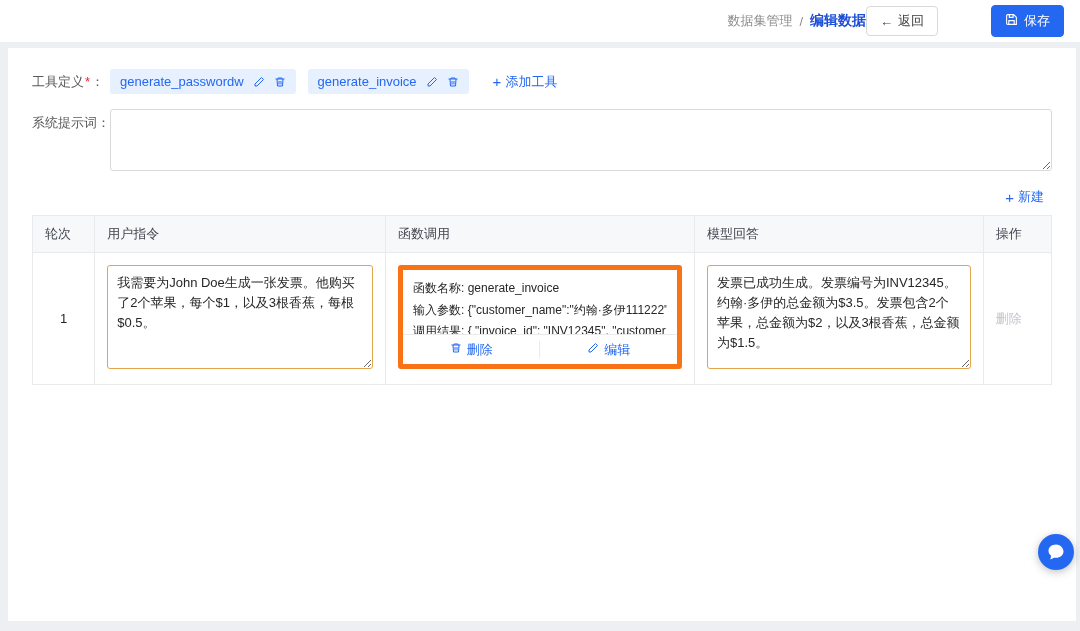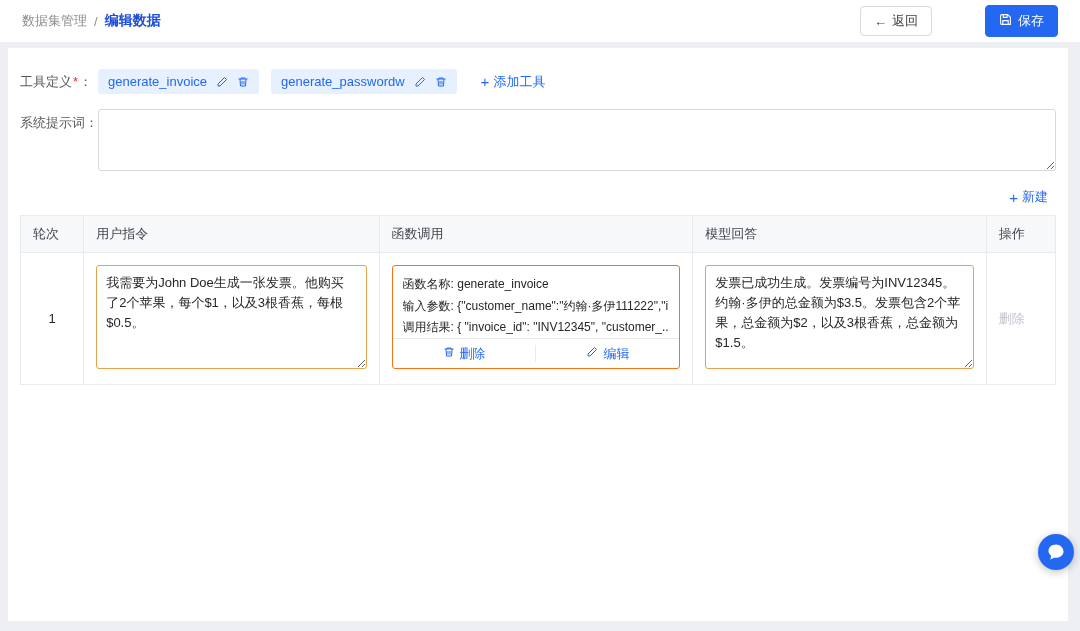--- a/index.html
+++ b/index.html
@@ -1,31 +1,31 @@
 <!DOCTYPE html>
 <html><head>
 <meta charset="utf-8">
 <style>
   * { box-sizing: border-box; }
   html,body { margin:0; padding:0; }
   body { font-family:"Liberation Sans","DejaVu Sans",sans-serif; }
   .page { width:1080px; height:631px; background:#edeff3; overflow:hidden; position:relative; }
 
   
-  .topbar { height:42px; background:#fff; display:flex; align-items:center; justify-content:space-between; padding:0 22px; }
+  .topbar { height:42px; background:#fff; display:flex; align-items:center; justify-content:flex-end; padding:0 16px; }
   .breadcrumb { display:flex; align-items:center; }
   .bc-parent { color:#8c8c8c; font-size:13px; cursor:pointer; }
   .bc-sep { color:#8c8c8c; font-size:13px; margin:0 7px; }
   .bc-current { color:#1d4ed8; font-size:14px; font-weight:bold; }
   .header-actions { display:flex; align-items:center; gap:10px; }
   .btn-back { background:#fff; border:1px solid #d9d9d9; border-radius:4px; padding:5px 13px; font-size:13px; color:#404040; display:inline-flex; align-items:center; gap:5px; cursor:pointer; font-family:inherit; }
   .btn-save { background:#2468f2; border:1px solid #2468f2; border-radius:4px; padding:6px 13px; font-size:13px; color:#fff; display:inline-flex; align-items:center; gap:6px; cursor:pointer; font-family:inherit;margin-left:43px; }
 
   
-  .card { background:#fff; margin:6px 12px 10px 8px; height:573px; padding:20px 12px; position:relative; }
+  .card { background:#fff; margin:6px 4px 10px 8px; height:573px; padding:20px 24px; position:relative; }
 
   .form-row { display:flex; align-items:flex-start; margin-bottom:15px; }
   .form-label { flex:none; width:78px; font-size:13px; color:#595959; padding-top:5px; }
   .req { color:#f5222d; margin:0 1px; }
 
   .chips { display:flex; align-items:center; flex-wrap:wrap; gap:12px; padding-top:1px; }
   .chip { display:inline-flex; align-items:center; gap:9px; background:#e7f0fe; color:#2468f2; border-radius:3px; padding:5px 10px; font-size:13px; }
   .chip .ic { display:inline-flex; cursor:pointer; color:#2468f2; }
   .add-link { display:inline-flex; align-items:center; gap:4px; color:#2468f2; font-size:13px; background:none; border:none; cursor:pointer; font-family:inherit; margin-left:6px; }
   .plus { font-size:15px; line-height:1; }
@@ -40,21 +40,21 @@
 
   table.grid { width:100%; border-collapse:collapse; table-layout:fixed;border-radius:9px; }
   .grid th, .grid td { border:1px solid #e9eaec; }
   .grid th { background:#f7f8fa; text-align:left; font-weight:normal; font-size:13px; color:#41464f; padding:9px 12px; }
   .grid td { padding:12px; vertical-align:top; font-size:13px; color:#262626; }
   td.cell-round { text-align:center; vertical-align:middle; }
   td.cell-op { vertical-align:middle; }
 
   .ta-orange { width:100%; height:104px; border:1px solid #e2a44d; border-radius:3px; padding:7px 9px; font-size:13px; line-height:1.55; color:#262626; font-family:inherit; resize:both; outline:none; }
 
-  .fc-box { border:1px solid #f97316; border-radius:3px; height:104px; display:flex; flex-direction:column; overflow:hidden; }
+  .fc-box { border:5px solid #f97316; border-radius:3px; height:104px; display:flex; flex-direction:column; overflow:hidden; }
   .fc-lines { flex:1; padding:8px 10px 2px 10px; font-size:12px; line-height:1.8; color:#262626; overflow:hidden; }
   .fc-line { white-space:nowrap; overflow:hidden; }
   .fc-footer { flex:none; height:30px; border-top:1px solid #e9eaec; display:flex; align-items:stretch; }
   .fc-btn { flex:1; display:flex; align-items:center; justify-content:center; gap:5px; background:none; border:none; color:#2468f2; font-size:13px; cursor:pointer; font-family:inherit; }
   .fc-div { width:1px; background:#e9eaec; margin:6px 0; }
 
   .op-delete { color:#bfc4cc; font-size:13px; cursor:pointer; }
 
   .chat-fab { position:absolute; right:6px; bottom:61px; width:36px; height:36px; border-radius:50%; background:#2468f2; display:flex; align-items:center; justify-content:center; box-shadow:0 2px 8px rgba(0,0,0,0.25); cursor:pointer; }
 </style>
@@ -88,35 +88,35 @@
 
   <main class="card">
 
     <div class="form-row">
       <div class="form-label">
         <span>工具定义</span><span class="req">*</span><span>：</span>
       </div>
       <div class="chips">
 
         <span class="chip">
+          <span>generate_passwordw</span>
+          <span class="ic">
+            <svg width="12" height="12" viewBox="0 0 24 24" fill="none" stroke="currentColor" stroke-width="2">
+                <path d="M17 3l4 4L8 20H4v-4L17 3z"></path>
+              </svg>
+          </span>
+          <span class="ic">
+            <svg width="12" height="12" viewBox="0 0 24 24" fill="none" stroke="currentColor" stroke-width="2">
+                <path d="M3 6h18M8 6V4h8v2M6 6l1 14h10l1-14M10 10v7M14 10v7"></path>
+              </svg>
+          </span>
+        </span>
+
+        <span class="chip">
           <span>generate_invoice</span>
-          <span class="ic">
-            <svg width="12" height="12" viewBox="0 0 24 24" fill="none" stroke="currentColor" stroke-width="2">
-                <path d="M17 3l4 4L8 20H4v-4L17 3z"></path>
-              </svg>
-          </span>
-          <span class="ic">
-            <svg width="12" height="12" viewBox="0 0 24 24" fill="none" stroke="currentColor" stroke-width="2">
-                <path d="M3 6h18M8 6V4h8v2M6 6l1 14h10l1-14M10 10v7M14 10v7"></path>
-              </svg>
-          </span>
-        </span>
-
-        <span class="chip">
-          <span>generate_passwordw</span>
           <span class="ic">
             <svg width="12" height="12" viewBox="0 0 24 24" fill="none" stroke="currentColor" stroke-width="2">
                 <path d="M17 3l4 4L8 20H4v-4L17 3z"></path>
               </svg>
           </span>
           <span class="ic">
             <svg width="12" height="12" viewBox="0 0 24 24" fill="none" stroke="currentColor" stroke-width="2">
                 <path d="M3 6h18M8 6V4h8v2M6 6l1 14h10l1-14M10 10v7M14 10v7"></path>
               </svg>
           </span>

